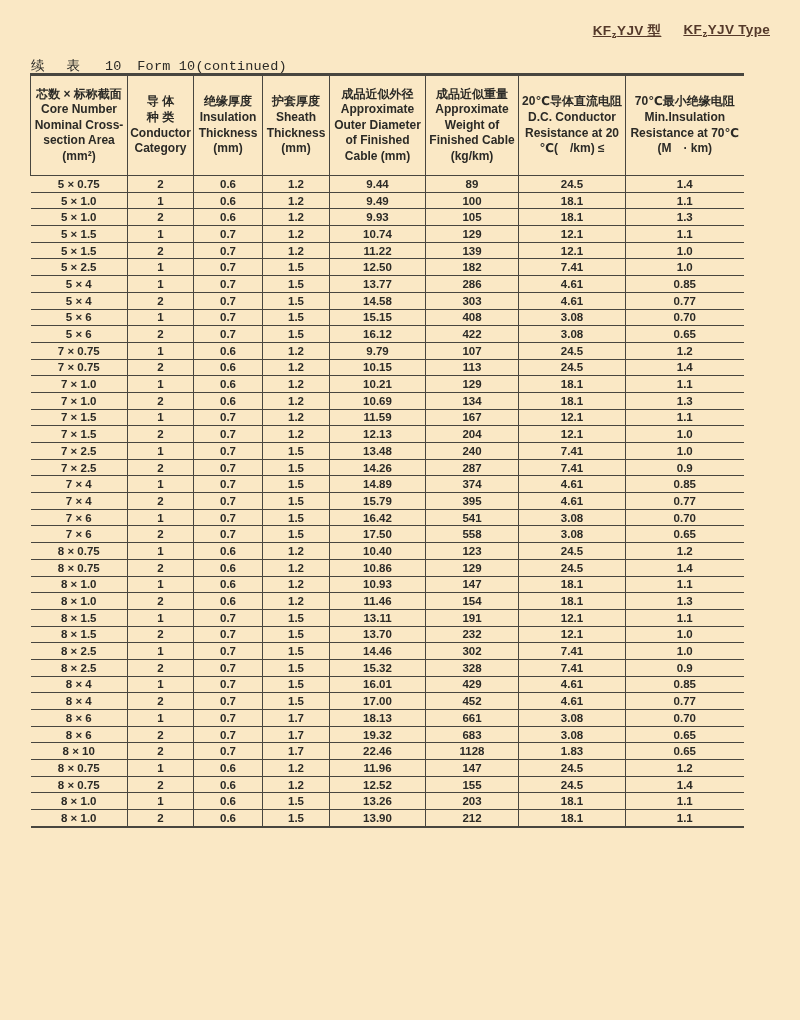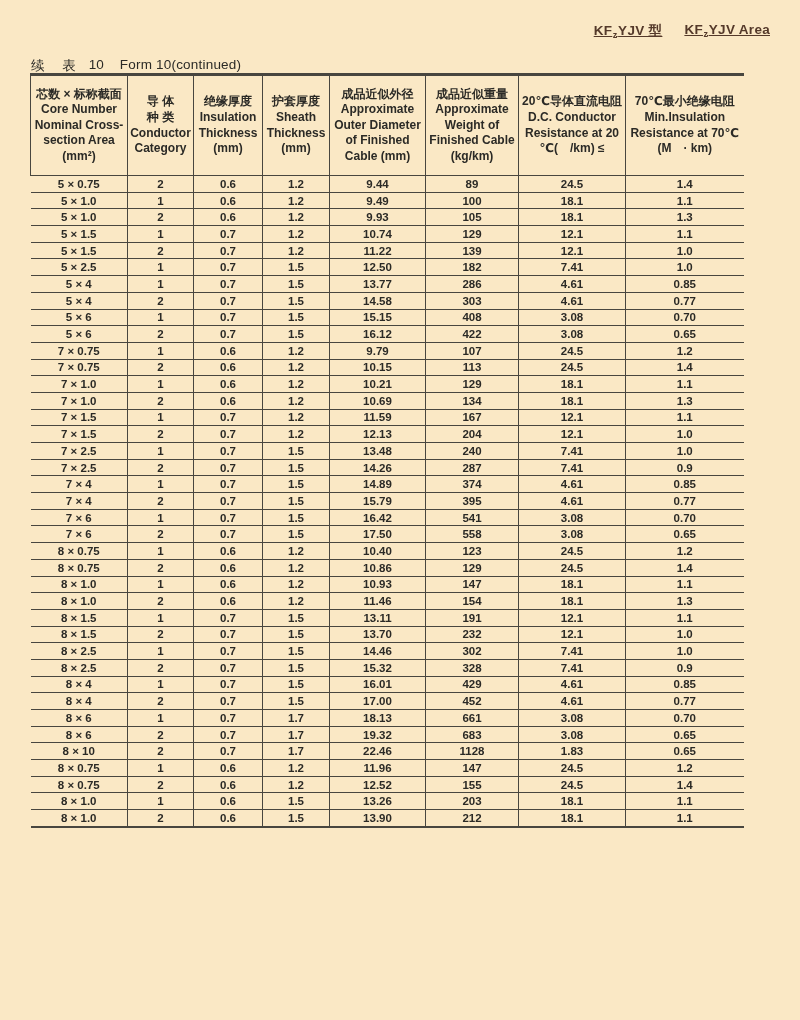--- a/index.html
+++ b/index.html
@@ -20,24 +20,24 @@
     text-decoration:underline;
   }
   .doc-title .sub{
     font-size:9px;
     position:relative;bottom:-3px;
     margin:0 .5px;
   }
   .form-heading{
     position:absolute;top:57px;left:31px;
     font-size:13.5px;
-    display:flex;align-items:flex-start;
+    display:flex;align-items:center;font-family:Liberation Mono, monospace;
   }
   .form-heading .cn{letter-spacing:7px;}
-  .form-heading .num{margin-left:6px;}
+  .form-heading .num{margin-left:18px;}
   .form-heading .en{margin-left:16px;letter-spacing:.2px;}
   table.spec{
     position:absolute;top:73px;left:30px;
     width:713px;
     border-collapse:collapse;
     table-layout:fixed;
     border-top:3px solid #48463f;
   }
   .spec th{
     font-size:12px;font-weight:bold;
@@ -58,21 +58,21 @@
     border-left:1.5px solid #48463f;
   }
   .spec td:first-child{border-left:none;}
   .spec tbody tr:last-child td{border-bottom:2.5px solid #48463f;}
 </style>
 </head>
 <body>
 
 <div class="doc-title">
   <span class="t-part"><span>KF</span><span class="sub">z</span><span>YJV 型</span></span>
-  <span class="t-part"><span>KF</span><span class="sub">z</span><span>YJV Area</span></span>
+  <span class="t-part"><span>KF</span><span class="sub">z</span><span>YJV Type</span></span>
 </div>
 
 <div class="form-heading">
   <span class="cn">续 表</span>
   <span class="num">10</span>
   <span class="en">Form 10(continued)</span>
 </div>
 
 <table class="spec">
   <colgroup>

